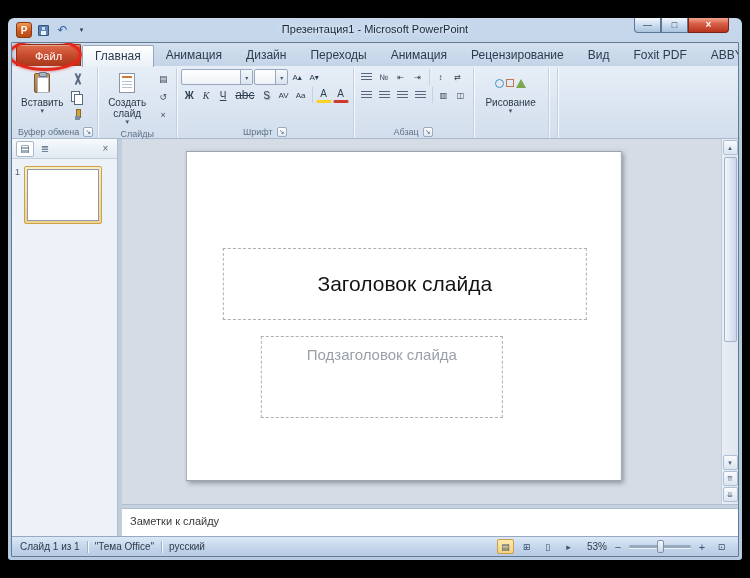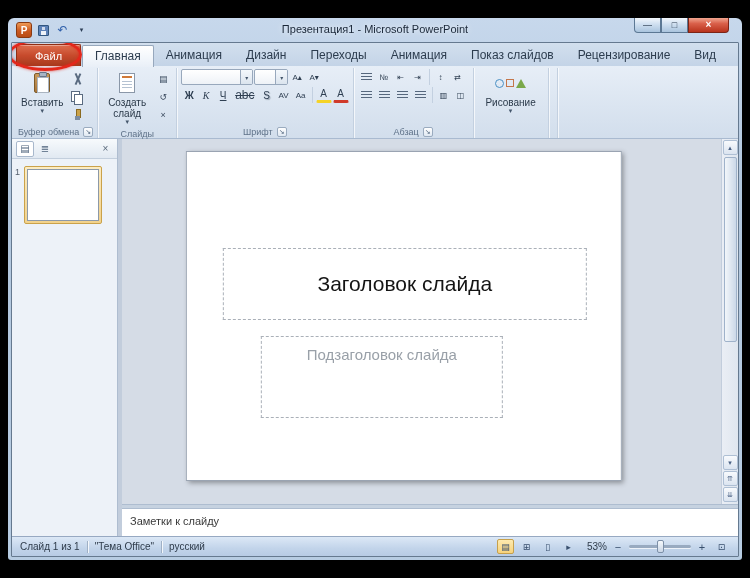--- a/index.html
+++ b/index.html
@@ -212,21 +212,20 @@
     <div class="tabs-row">
       <div class="file-tab-wrap">
         <span class="file-tab">Файл</span>
         <div class="file-annotation"></div>
       </div>
       <span class="tab active">Главная</span>
       <span class="tab">Анимация</span>
       <span class="tab">Дизайн</span>
       <span class="tab">Переходы</span>
       <span class="tab">Анимация</span>
-      <span class="tab">Показ слайдов</span>
       <span class="tab">Рецензирование</span>
       <span class="tab">Вид</span>
       <span class="tab">Foxit PDF</span>
       <span class="tab">ABBYY PDF Transformer+</span>
 
     </div>
 
     <div class="ribbon">
 
       <div class="group">

